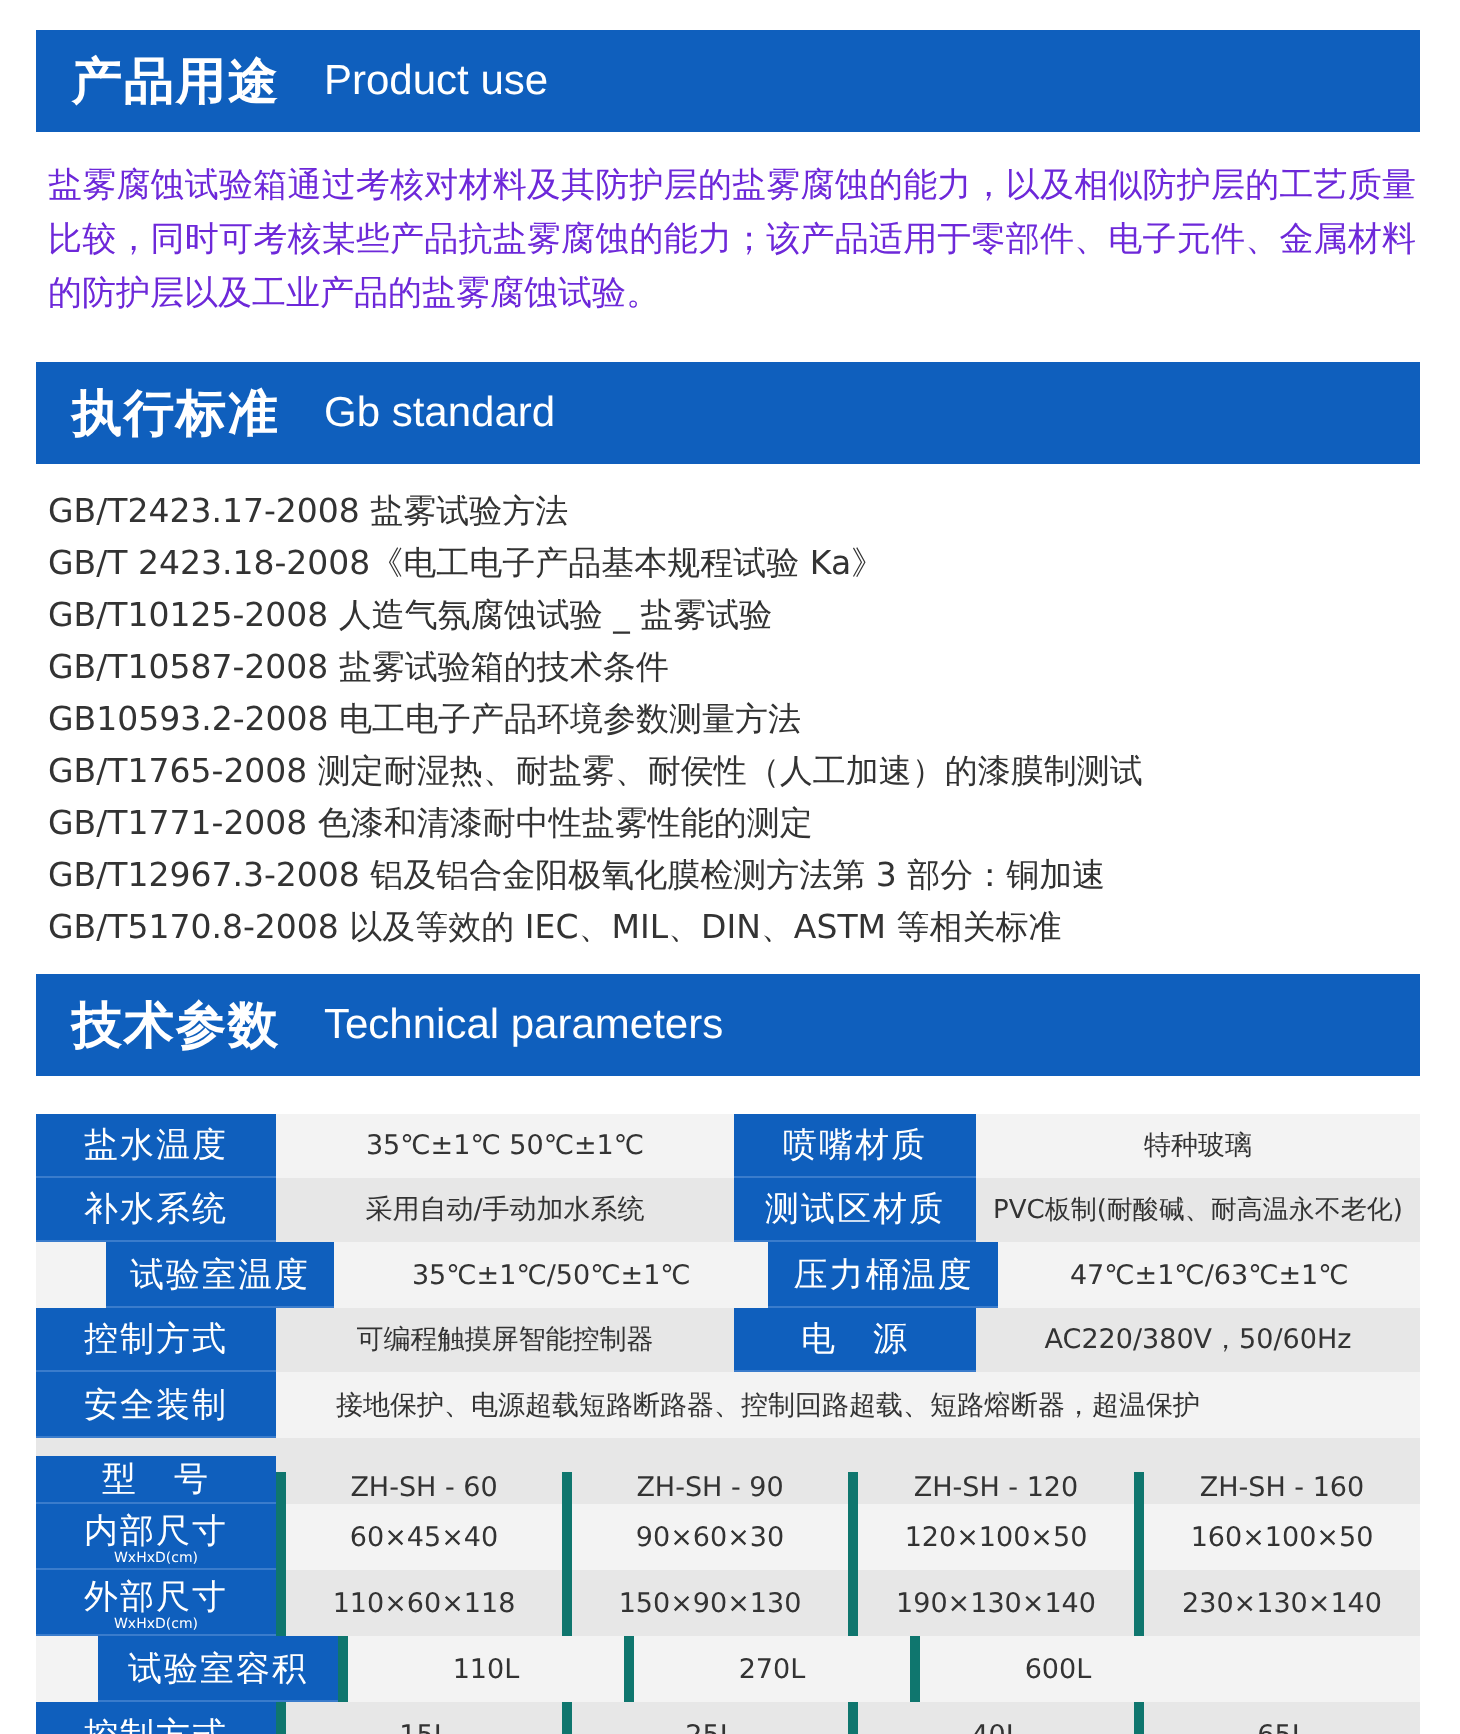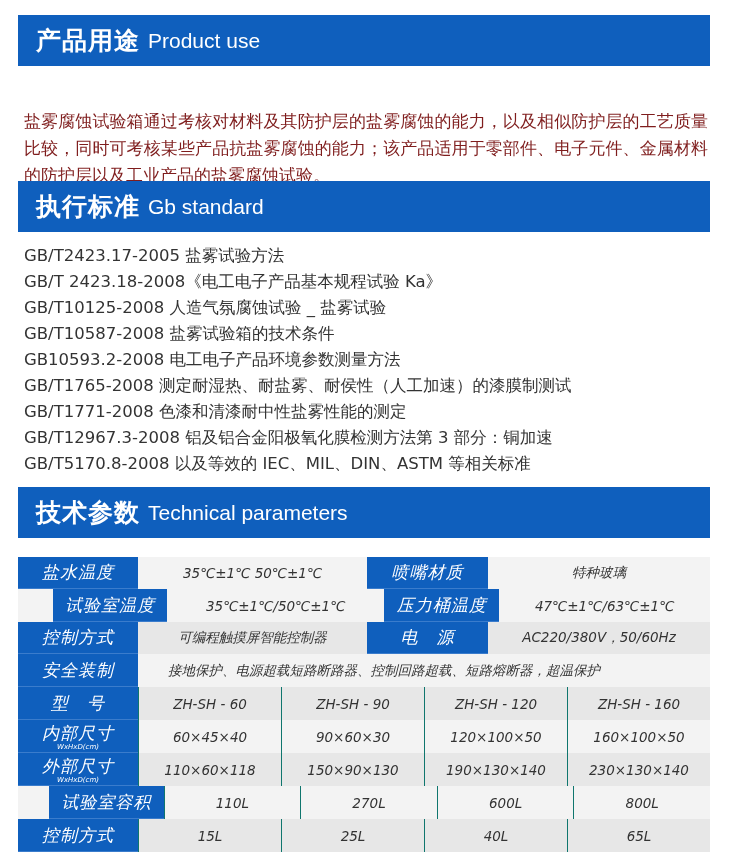--- a/index.html
+++ b/index.html
@@ -2,67 +2,67 @@
 <html><head>
 <meta charset="utf-8">
 <style>
   * { box-sizing: border-box; margin: 0; padding: 0; }
   html, body { width: 730px; height: 867px; overflow: hidden; background: #ffffff; }
   body { font-family: "DejaVu Sans", "Liberation Sans", sans-serif; color: #333333; position: relative; }
 
   .banner {
     position: absolute; left: 18px; width: 692px; height: 51px;
     background: #0f5fbd; color: #ffffff;
-    display: flex; align-items: center; padding-left: 18px;
+    display: flex; align-items: center; padding-left: 18px; gap: 14px;
   }
   .banner .zh { font-size: 25px; font-weight: bold; letter-spacing: 1px; }
   .banner .en { font-size: 21px; margin-left: 8px; font-family: "Liberation Sans", sans-serif; }
 
   .para {
     position: absolute; left: 24px; width: 684px; top: 80px;
-    font-size: 17px; line-height: 27px; color: #7f1d1d; text-align: justify; margin-top: 28px;
+    font-size: 17px; line-height: 27px; color: #6d28d9; text-align: justify;
   }
 
   .std-list { position: absolute; left: 24px; top: 243px; width: 690px; list-style: none; }
   .std-list li { font-size: 16.5px; line-height: 26px; color: #333333; white-space: nowrap; }
 
   .spec { position: absolute; left: 18px; top: 557px; width: 692px; }
-  .row { display: flex; width: 692px; font-style: italic; }
+  .row { display: flex; width: 692px; }
   .row.light { background: #f3f3f3; }
   .row.dark { background: #e7e7e7; }
   .cell { display: flex; align-items: center; justify-content: center; font-size: 13.5px; color: #333; text-align: center; }
   .lbl {
     background: #0f5fbd; color: #ffffff; font-size: 17px; letter-spacing: 1px;
     border-bottom: 1px solid #3a7ccc;
     display: flex; flex-direction: column; align-items: center; justify-content: center;
   }
   .lbl .sub { font-size: 7px; letter-spacing: 0; margin-top: -2px; }
   .c-lbl1 { width: 120px; }
   .c-val1 { width: 229px; }
   .c-lbl2 { width: 121px; }
   .c-val2 { width: 222px; }
   .c-wide { width: 572px; justify-content: flex-start; padding-left: 30px; }
-  .c-m { width: 143px; border-left: 1px solid #0f766e; }
+  .c-m { width: 143px; border-left: 5px solid #0f766e; }
   .c-m:first-of-type { border-left: none; }
 </style>
 </head>
 <body>
 
 <div class="banner" style="top:15px;">
   <span class="zh">产品用途</span>
   <span class="en">Product use</span>
 </div>
 <p class="para">盐雾腐蚀试验箱通过考核对材料及其防护层的盐雾腐蚀的能力，以及相似防护层的工艺质量比较，同时可考核某些产品抗盐雾腐蚀的能力；该产品适用于零部件、电子元件、金属材料的防护层以及工业产品的盐雾腐蚀试验。</p>
 
 <div class="banner" style="top:181px;">
   <span class="zh">执行标准</span>
   <span class="en">Gb standard</span>
 </div>
 <ul class="std-list">
-  <li>GB/T2423.17-2005 盐雾试验方法</li>
+  <li>GB/T2423.17-2008 盐雾试验方法</li>
   <li>GB/T 2423.18-2008《电工电子产品基本规程试验 Ka》</li>
   <li>GB/T10125-2008 人造气氛腐蚀试验 _ 盐雾试验</li>
   <li>GB/T10587-2008 盐雾试验箱的技术条件</li>
   <li>GB10593.2-2008 电工电子产品环境参数测量方法</li>
   <li>GB/T1765-2008 测定耐湿热、耐盐雾、耐侯性（人工加速）的漆膜制测试</li>
   <li>GB/T1771-2008 色漆和清漆耐中性盐雾性能的测定</li>
   <li>GB/T12967.3-2008 铝及铝合金阳极氧化膜检测方法第 3 部分：铜加速</li>
   <li>GB/T5170.8-2008 以及等效的 IEC、MIL、DIN、ASTM 等相关标准</li>
 </ul>
 
@@ -71,38 +71,44 @@
   <span class="en">Technical parameters</span>
 </div>
 
 <div class="spec">
   <div class="row light" style="height:32px;">
     <div class="cell lbl c-lbl1">盐水温度</div>
     <div class="cell c-val1">35℃±1℃ 50℃±1℃</div>
     <div class="cell lbl c-lbl2">喷嘴材质</div>
     <div class="cell c-val2">特种玻璃</div>
   </div>
+  <div class="row dark" style="height:32px;">
+    <div class="cell lbl c-lbl1">补水系统</div>
+    <div class="cell c-val1">采用自动/手动加水系统</div>
+    <div class="cell lbl c-lbl2">测试区材质</div>
+    <div class="cell c-val2" style="font-size:13px;">PVC板制(耐酸碱、耐高温永不老化)</div>
+  </div>
   <div class="row light" style="height:33px;padding-left:35px;">
     <div class="cell lbl c-lbl1">试验室温度</div>
     <div class="cell c-val1">35℃±1℃/50℃±1℃</div>
     <div class="cell lbl c-lbl2">压力桶温度</div>
     <div class="cell c-val2">47℃±1℃/63℃±1℃</div>
   </div>
   <div class="row dark" style="height:32px;">
     <div class="cell lbl c-lbl1">控制方式</div>
     <div class="cell c-val1">可编程触摸屏智能控制器</div>
     <div class="cell lbl c-lbl2">电　源</div>
     <div class="cell c-val2">AC220/380V，50/60Hz</div>
   </div>
   <div class="row light" style="height:33px;">
     <div class="cell lbl c-lbl1">安全装制</div>
     <div class="cell c-wide">接地保护、电源超载短路断路器、控制回路超载、短路熔断器，超温保护</div>
   </div>
 
-  <div class="row dark" style="height:33px;">
+  <div class="row dark" style="height:33px;align-items:flex-end;">
     <div class="cell lbl c-lbl1">
         <span>型　号</span>
       </div>
     <div class="cell c-m">ZH-SH - 60</div>
     <div class="cell c-m">ZH-SH - 90</div>
     <div class="cell c-m">ZH-SH - 120</div>
     <div class="cell c-m">ZH-SH - 160</div>
   </div>
   <div class="row light" style="height:33px;">
     <div class="cell lbl c-lbl1">
@@ -124,21 +130,20 @@
     <div class="cell c-m">190×130×140</div>
     <div class="cell c-m">230×130×140</div>
   </div>
   <div class="row light" style="height:33px;padding-left:31px;">
     <div class="cell lbl c-lbl1">
         <span>试验室容积</span>
       </div>
     <div class="cell c-m">110L</div>
     <div class="cell c-m">270L</div>
     <div class="cell c-m">600L</div>
-    <div class="cell c-m">800L</div>
   </div>
   <div class="row dark" style="height:33px;">
     <div class="cell lbl c-lbl1">
         <span>控制方式</span>
       </div>
     <div class="cell c-m">15L</div>
     <div class="cell c-m">25L</div>
     <div class="cell c-m">40L</div>
     <div class="cell c-m">65L</div>
   </div>

